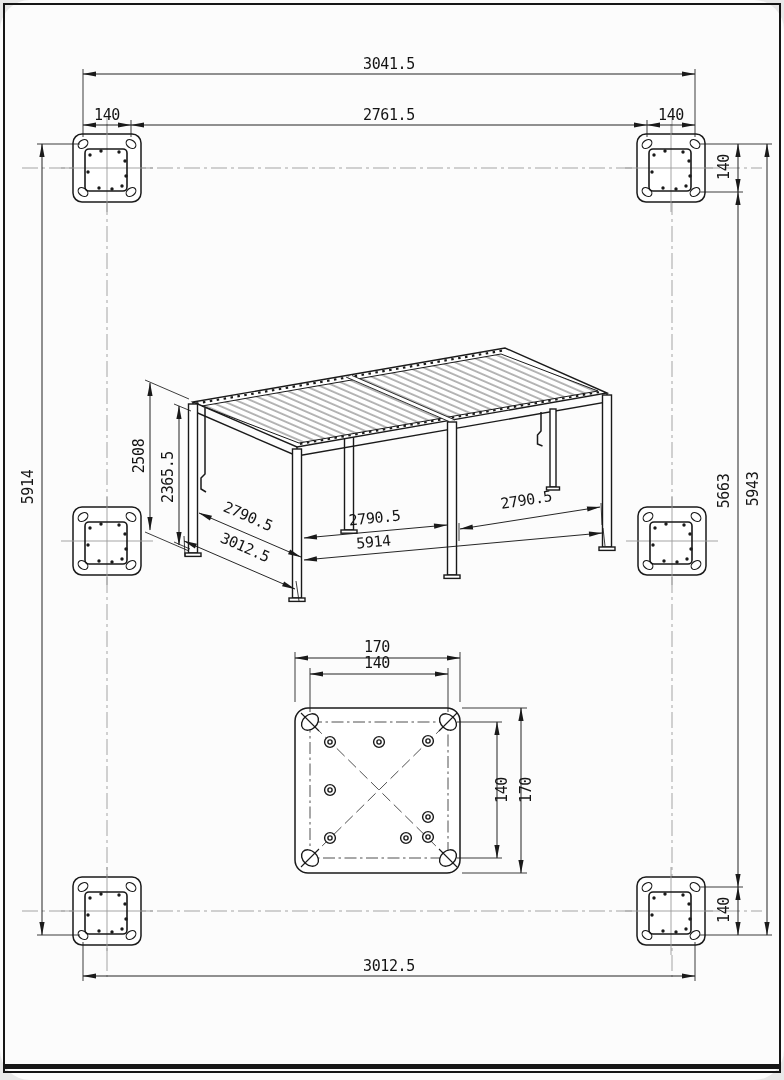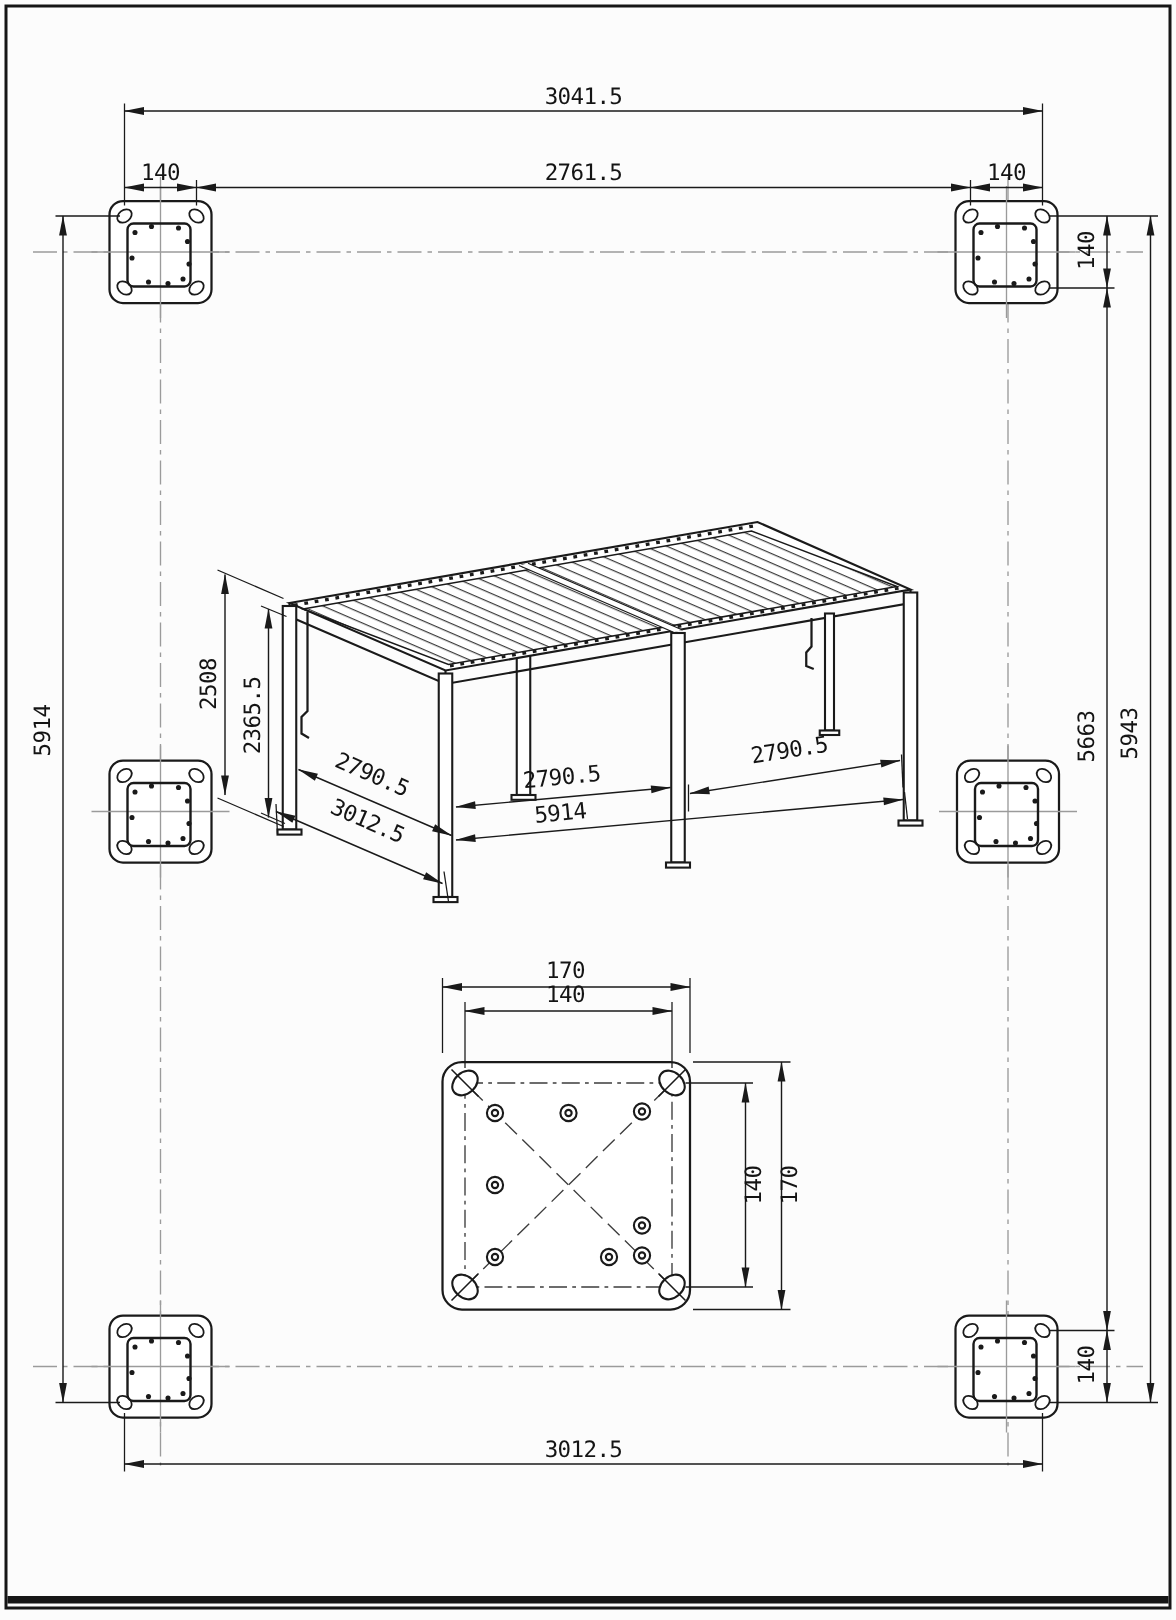--- a/index.html
+++ b/index.html
@@ -1,16 +1,16 @@
 <!DOCTYPE html>
 <html><head>
 <meta charset="utf-8">
 <style>
   html,body{margin:0;padding:0;background:#e8e8e8;}
-  .sheet{width:784px;height:1080px;background:#fcfcfc;position:relative;margin:0 auto;}
+  .sheet{width:784px;height:1080px;background:#fcfcfc;position:relative;margin:0 auto;border-radius:30px;}
   svg{display:block;}
   text{font-family:"DejaVu Sans Mono", monospace;font-size:15px;fill:#141414;letter-spacing:-0.4px;}
   .dim{stroke:#1a1a1a;stroke-width:0.95;fill:none;}
   .ext{stroke:#1a1a1a;stroke-width:0.85;fill:none;}
   .obj{stroke:#1a1a1a;stroke-width:1.4;fill:none;}
   .objw{stroke:#1a1a1a;stroke-width:1.4;fill:#ffffff;}
   .cl{stroke:#9b9b9b;stroke-width:0.9;fill:none;}
   .cdash{stroke:#3c3c3c;stroke-width:0.9;fill:none;}
 </style>
 </head>

